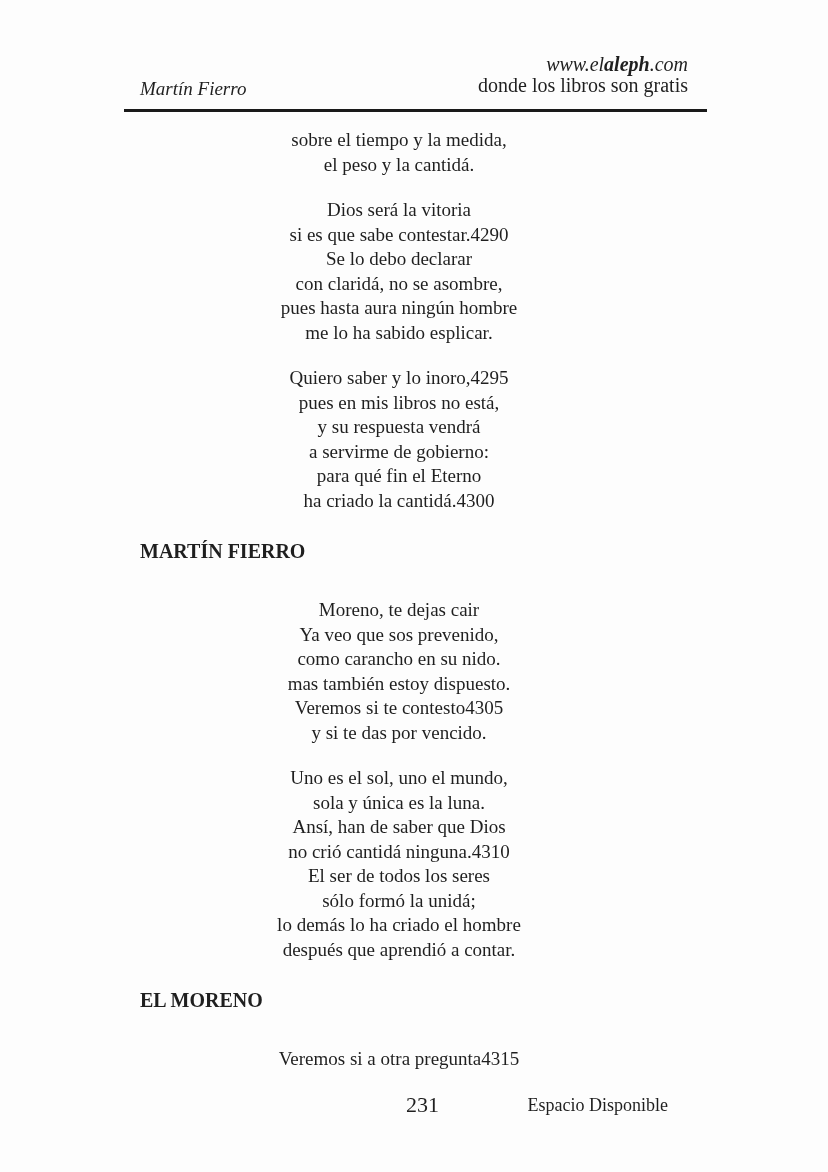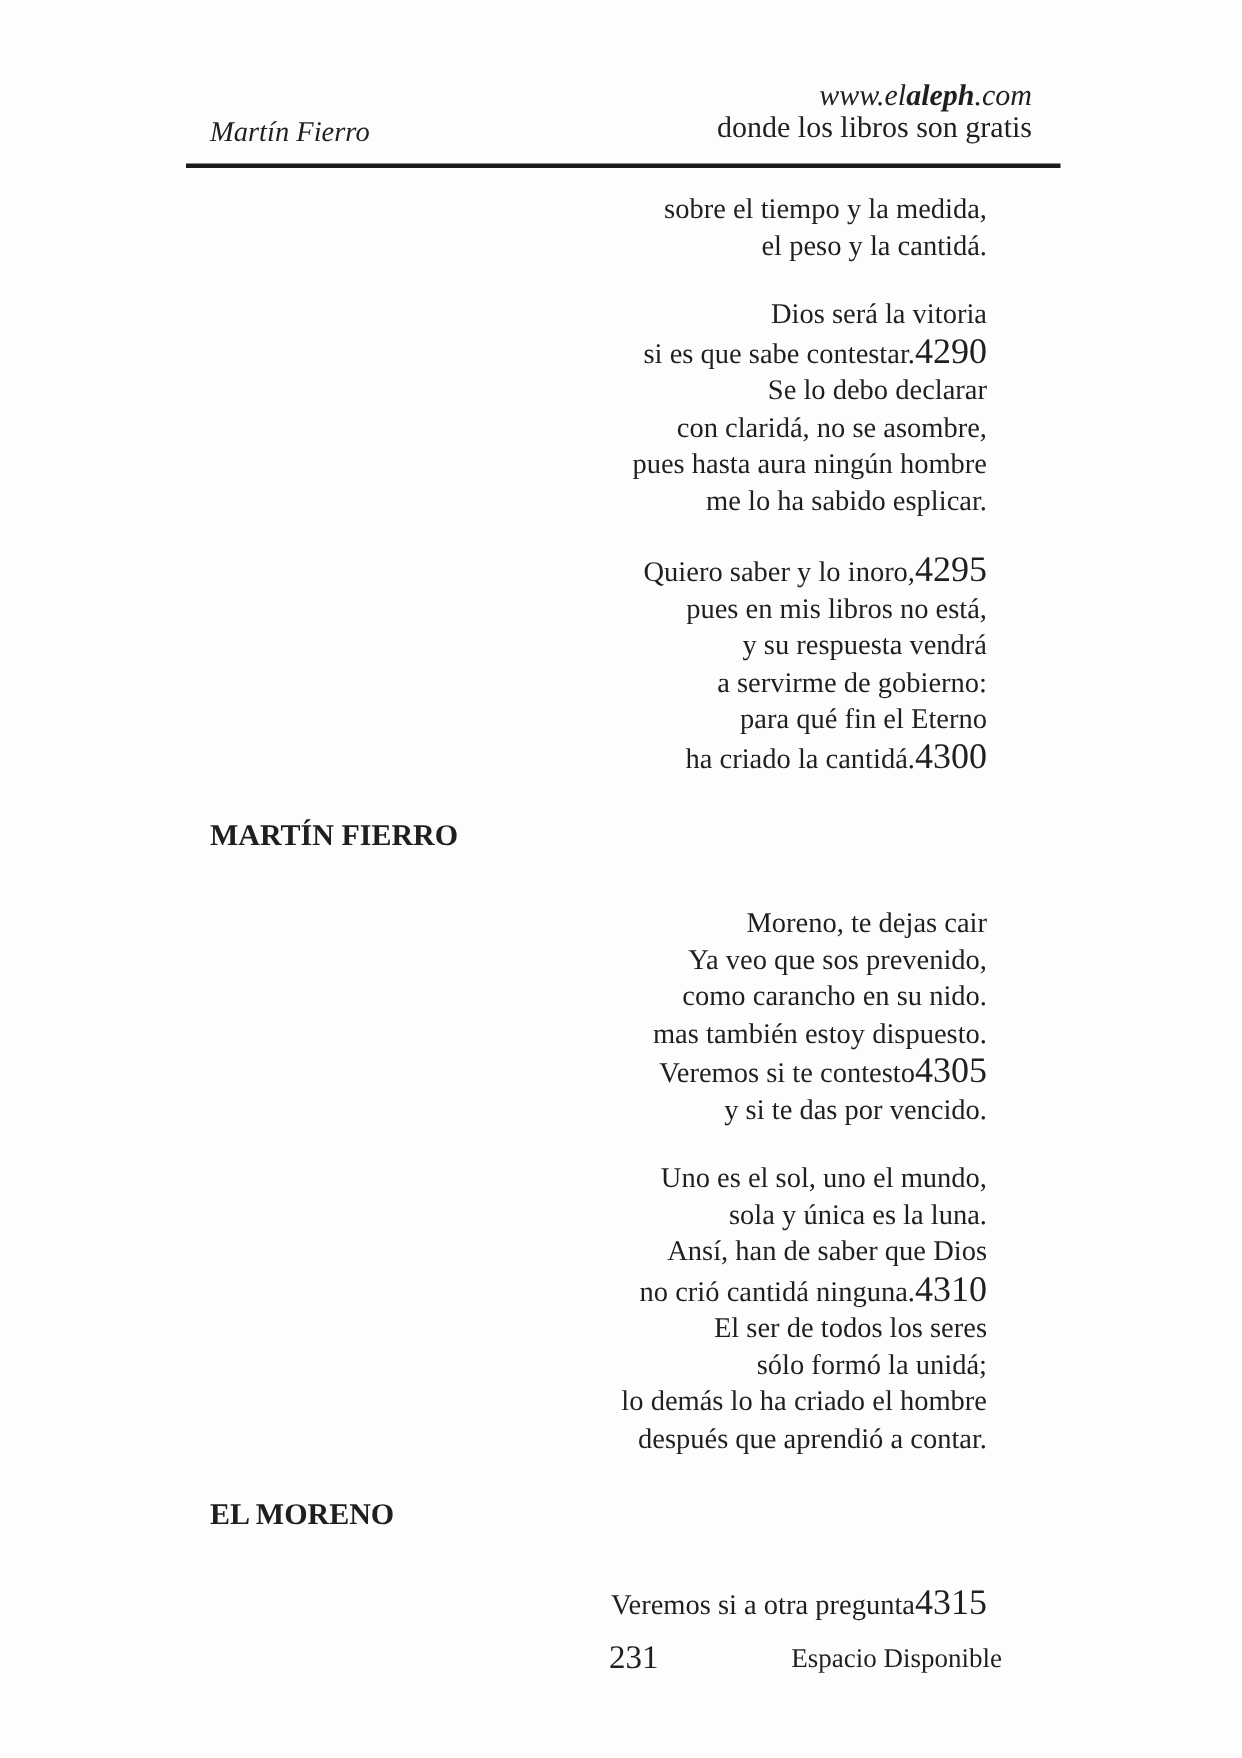--- a/index.html
+++ b/index.html
@@ -28,25 +28,25 @@
   .header-rule{
     position:absolute;left:124px;right:121px;top:109px;
     height:3px;background:#1a1a1a;
   }
   
   .poem{
     position:absolute;left:140px;top:128px;width:518px;
   }
   .stanza{margin:0 0 21px 0;}
   .poem-line{
-    display:flex;justify-content:flex-end;align-items:baseline;
+    display:flex;justify-content:center;align-items:baseline;
     font-size:19px;line-height:24.5px;
   }
   .poem-line .txt{white-space:nowrap;}
-  .poem-line .num{white-space:nowrap;font-size:24px;}
+  .poem-line .num{white-space:nowrap;font-size:19px;}
   .speaker-heading{
     font-weight:bold;font-size:20px;line-height:25px;
     margin:26px 0 34px 0;white-space:nowrap;
   }
   
   .page-number{
     position:absolute;left:406px;top:1093px;
     font-size:22px;line-height:24px;
   }
   .footer-label{

